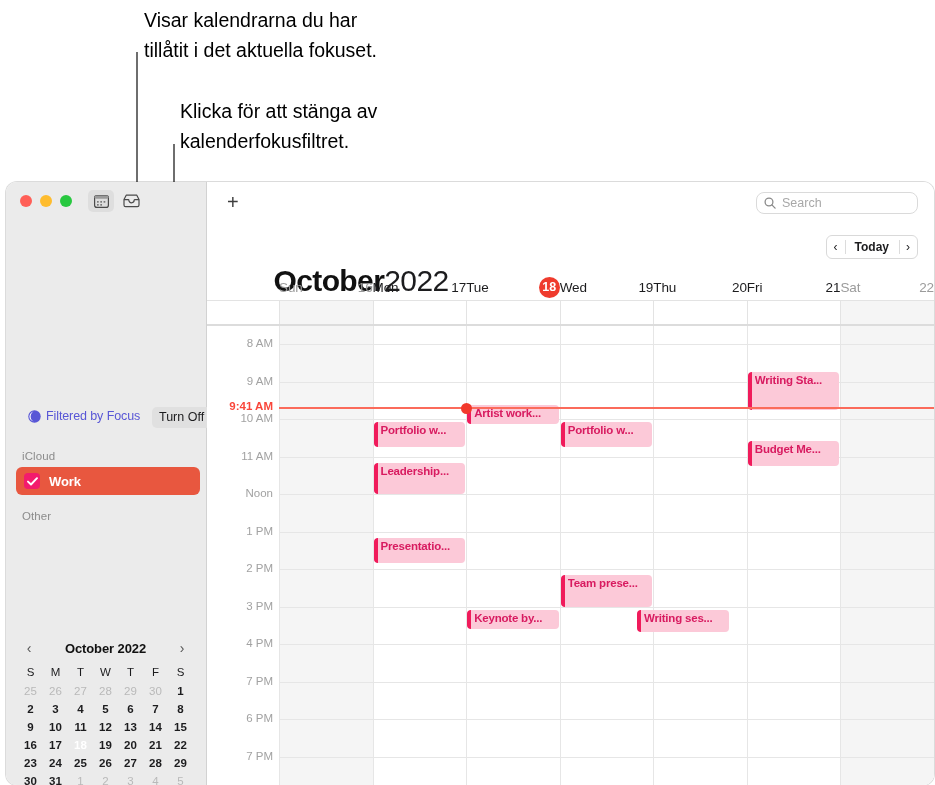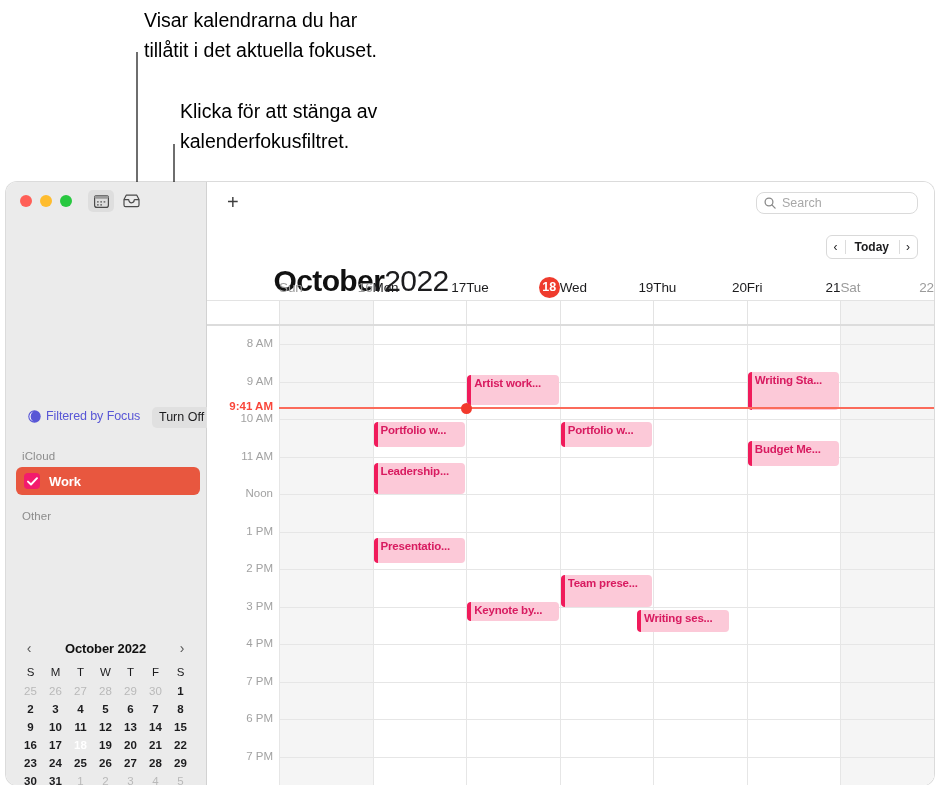--- a/index.html
+++ b/index.html
@@ -703,42 +703,42 @@
         <div class="hour-line" style="top: 280.5px;"></div>
         <div class="hour-label" style="top: 280.5px;">3 PM</div>
         <div class="hour-line" style="top: 318px;"></div>
         <div class="hour-label" style="top: 318px;">4 PM</div>
         <div class="hour-line" style="top: 355.5px;"></div>
         <div class="hour-label" style="top: 355.5px;">7 PM</div>
         <div class="hour-line" style="top: 393px;"></div>
         <div class="hour-label" style="top: 393px;">6 PM</div>
         <div class="hour-line" style="top: 430.5px;"></div>
         <div class="hour-label" style="top: 430.5px;">7 PM</div>
-        <div class="event" style="left: 260.143px; width: 91.5714px; top: 49px; height: 30px;">
+        <div class="event" style="left: 260.143px; width: 91.5714px; top: 79px; height: 19px;">
           <div class="ev-title">Artist work...</div>
         </div>
         <div class="event" style="left: 540.857px; width: 91.5714px; top: 46.125px; height: 37.5px;">
           <div class="ev-title">Writing Sta...</div>
         </div>
         <div class="event" style="left: 166.571px; width: 91.5714px; top: 96.125px; height: 25px;">
           <div class="ev-title">Portfolio w...</div>
         </div>
         <div class="event" style="left: 353.714px; width: 91.5714px; top: 96.125px; height: 25px;">
           <div class="ev-title">Portfolio w...</div>
         </div>
         <div class="event" style="left: 540.857px; width: 91.5714px; top: 114.875px; height: 25px;">
           <div class="ev-title">Budget Me...</div>
         </div>
         <div class="event" style="left: 166.571px; width: 91.5714px; top: 136.75px; height: 31.25px;">
           <div class="ev-title">Leadership...</div>
         </div>
         <div class="event" style="left: 166.571px; width: 91.5714px; top: 211.75px; height: 25px;">
           <div class="ev-title">Presentatio...</div>
         </div>
-        <div class="event" style="left: 260.143px; width: 91.5714px; top: 276px; height: 18.75px;">
+        <div class="event" style="left: 260.143px; width: 91.5714px; top: 284px; height: 18.75px;">
           <div class="ev-title">Keynote by...</div>
         </div>
         <div class="event" style="left: 353.714px; width: 91.5714px; top: 249.25px; height: 31.25px;">
           <div class="ev-title">Team prese...</div>
         </div>
         <div class="event" style="left: 430px; width: 91.5714px; top: 283.625px; height: 22px;">
           <div class="ev-title">Writing ses...</div>
         </div>
       </div>
 

